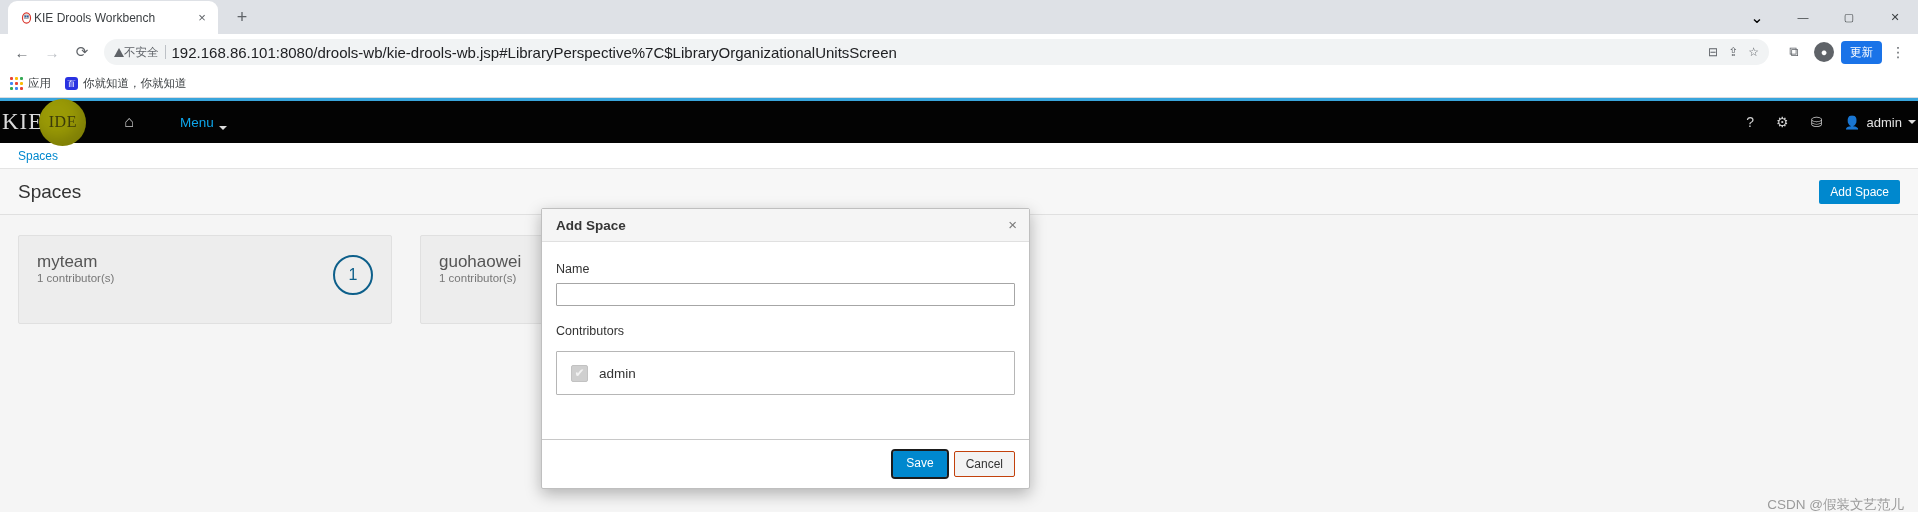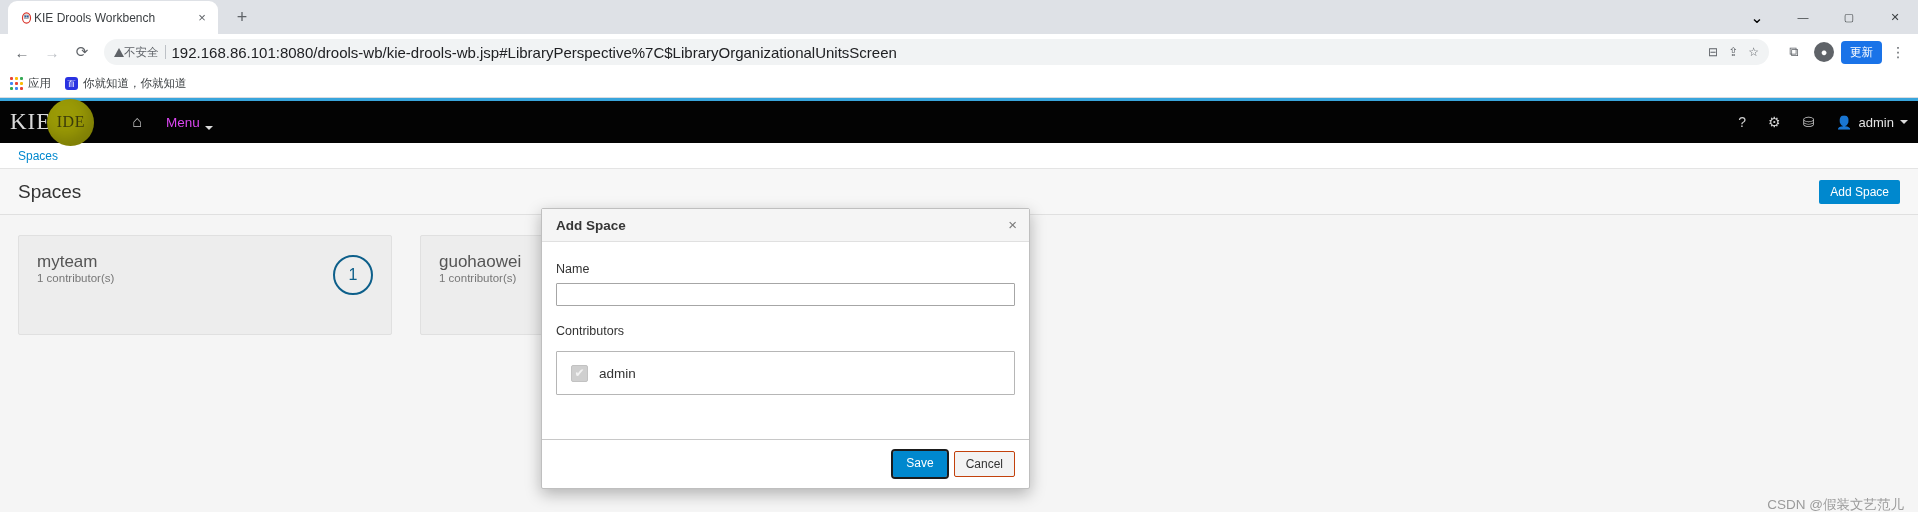--- a/index.html
+++ b/index.html
@@ -106,39 +106,39 @@
     width: 13px; height: 13px; border-radius: 3px;
     background: #2932e1; color: #fff; font-size: 8px;
     display: flex; align-items: center; justify-content: center;
   }
 
   
   .app { position: relative; width: 1918px; height: 424px; background: #f5f5f5; }
 
   .kie-header {
     height: 45px; background: #030303; display: flex;
-    align-items: center; padding: 0 10px; border-top: 3px solid #39a5dc;
+    align-items: center; padding: 0 2px; border-top: 3px solid #39a5dc;
     position: relative;
   }
   .kie-logo { display: flex; align-items: center; gap: 0px; }
   .kie-text {
     font-family: "Liberation Serif", serif; font-size: 23px;
     color: #d9d9d9; letter-spacing: 1px; font-weight: 400;
   }
   .ide-badge {
     width: 47px; height: 47px; border-radius: 50%;
     background: #9a9a06; display: flex; align-items: center;
     justify-content: center; margin-left: -4px;
     font-family: "Liberation Serif", serif;
     font-size: 16px; color: #3b3b0a; letter-spacing: .5px;
     box-shadow: inset -6px -8px 14px rgba(0,0,0,.18);
   }
   .home-ic { margin-left: 38px; color: #c9c9c9; font-size: 16px; }
   .menu-item {
-    margin-left: 24px; color: #d946ef; font-size: 13.5px;
+    margin-left: 46px; color: #0ea5e9; font-size: 13.5px;
     display: flex; align-items: flex-end; gap: 5px;
   }
   .caret-d {
     width: 0; height: 0; border-left: 4px solid transparent;
     border-right: 4px solid transparent; border-top: 4px solid #dcdcdc;
   }
   .hdr-right {
     margin-left: auto; display: flex; align-items: center; gap: 22px;
     color: #cfcfcf; font-size: 13px;
   }
@@ -159,21 +159,21 @@
   }
   .page-title { font-size: 19px; color: #333; font-weight: 400; }
   .add-space-btn {
     position: absolute; right: 18px; top: 11px;
     background: #0088ce; color: #fff; font-size: 12px;
     padding: 5px 11px; border-radius: 2px; line-height: 1.2;
   }
 
   .cards-area { padding: 20px 18px; display: flex; gap: 28px; }
   .space-card {
-    width: 374px; height: 100px; background: #ededed;
+    width: 374px; height: 89px; background: #ededed;
     border: 1px solid #e0e0e0; border-radius: 2px;
     padding: 16px 18px; position: relative;
   }
   .space-name { font-size: 17px; color: #555; font-weight: 400; }
   .space-sub { font-size: 11.5px; color: #777; }
   .contrib-badge {
     position: absolute; right: 18px; top: 19px;
     width: 40px; height: 40px; border-radius: 50%;
     border: 2px solid #0d5f8a; color: #0d5f8a;
     display: flex; align-items: center; justify-content: center;

